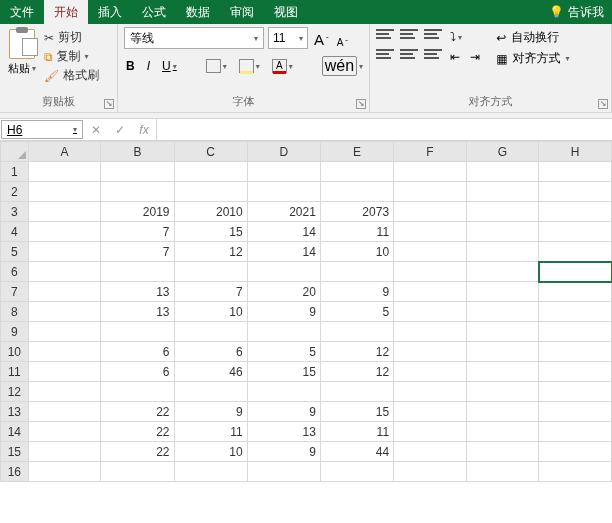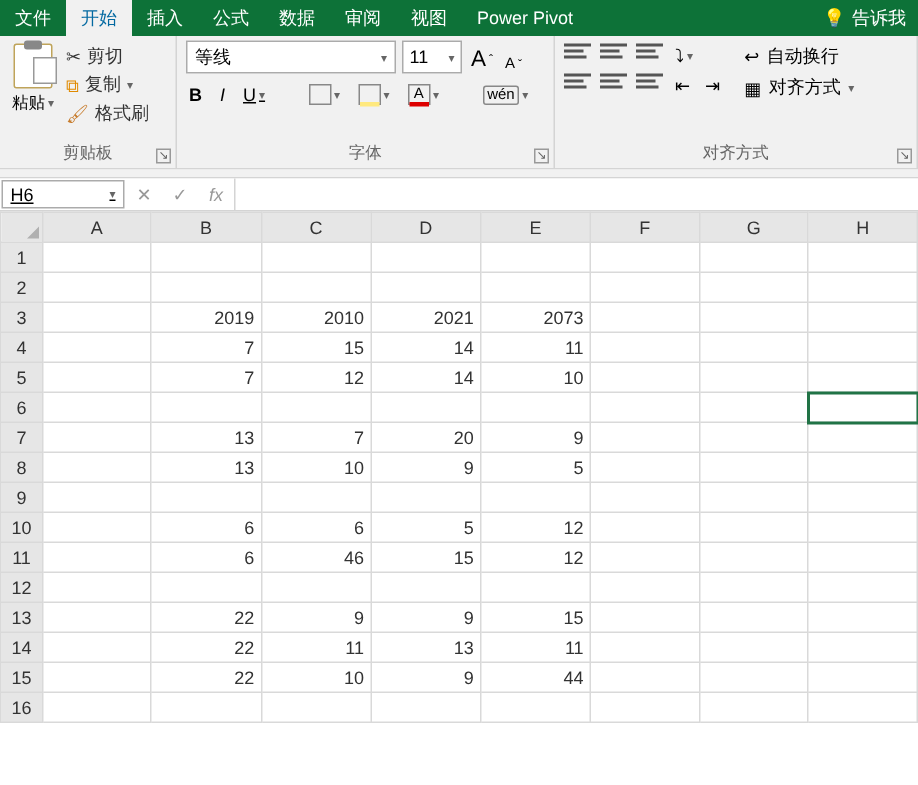--- a/index.html
+++ b/index.html
@@ -1,21 +1,21 @@
 <!DOCTYPE html>
 <html><head>
 <meta charset="utf-8">
 <style>
 * { margin: 0; padding: 0; box-sizing: border-box; font-family: "Microsoft YaHei", sans-serif; }
 body { background: #fff; width: 612px; height: 523px; overflow: hidden; font-size: 12px; }
 
 
 .tabs { display: flex; background: #0d7238; color: #fff; height: 24px; align-items: stretch; }
 .tabs .tab { padding: 0 10px; display: flex; align-items: center; cursor: pointer; font-size: 12px; }
-.tabs .tab.active { background: #f1f1f1; color: #0369a1; font-weight: 500; }
+.tabs .tab.active { background: #f1f1f1; color: #7f1d1d; font-weight: 500; }
 .tabs .spacer { flex: 1; }
 .tabs .tell { display: flex; align-items: center; padding: 0 8px; gap: 4px; }
 
 
 .ribbon { background: #f1f1f1; border-bottom: 1px solid #d4d4d4; display: flex; height: 89px; }
 .group { border-right: 1px solid #d4d4d4; display: flex; flex-direction: column; }
 .group-body { flex: 1; display: flex; align-items: flex-start; padding: 3px 6px; }
 .group-label { text-align: center; font-size: 11px; color: #666; padding: 2px 0 3px; position: relative; }
 .group-label .launcher { position: absolute; right: 3px; bottom: 3px; width: 10px; height: 10px; border: 1px solid #999; font-size: 8px; line-height: 8px; text-align: center; color: #666; cursor: pointer; }
 
@@ -37,21 +37,21 @@
 .font-size { width: 40px; height: 22px; border: 1px solid #ababab; background: #fff; display: flex; align-items: center; padding: 0 4px; justify-content: space-between; }
 .caret { font-size: 8px; color: #666; }
 .AA { display: flex; align-items: baseline; gap: 1px; }
 .Abig { font-size: 15px; } .Asmall { font-size: 10px; }
 .font-row2 { display: flex; align-items: center; gap: 8px; }
 .btn-sm { display: flex; align-items: center; gap: 2px; cursor: pointer; padding: 1px 2px; }
 .bold { font-weight: bold; } .ital { font-style: italic; } .under { text-decoration: underline; }
 .colorbox { width: 15px; height: 14px; border: 1px solid #888; position: relative; }
 .colorbox.fill::after { content:""; position:absolute; bottom:-2px; left:0; right:0; height:3px; background:#ffe97f; }
 .colorbox.font::after { content:""; position:absolute; bottom:-2px; left:0; right:0; height:3px; background:#d00; }
-.wen { border: 1px solid #888; font-size: 10px; padding: 0 2px; border-radius: 2px; }
+.wen { border: 1px solid #888; font-size: 16px; padding: 0 2px; border-radius: 2px; }
 
 
 .align-col { display: flex; flex-direction: column; gap: 4px; padding-top: 2px; }
 .align-row { display: flex; gap: 6px; }
 .align-btn { width: 18px; display: flex; flex-direction: column; gap: 2px; cursor: pointer; }
 .align-btn span { height: 2px; background: #555; }
 .align-btn.top span:nth-child(1){width:100%} .align-btn.top span:nth-child(2){width:70%} .align-btn.top span:nth-child(3){width:85%}
 .align-right-col { display: flex; flex-direction: column; gap: 4px; padding: 2px 4px 0 14px; }
 .align-item { display: flex; align-items: center; gap: 5px; font-size: 12px; cursor: pointer; }
 .sep-v { width: 1px; background: #d4d4d4; margin: 4px 4px; }
@@ -80,21 +80,20 @@
 <body>
 
 <div class="tabs">
   <div class="tab">文件</div>
   <div class="tab active">开始</div>
   <div class="tab">插入</div>
   <div class="tab">公式</div>
   <div class="tab">数据</div>
   <div class="tab">审阅</div>
   <div class="tab">视图</div>
-  <div class="tab">Power Pivot</div>
   <div class="spacer"></div>
   <div class="tell">
     <span>💡</span>
     <span>告诉我</span>
   </div>
 </div>
 
 <div class="ribbon">
 
   <div class="group" style="width:118px">

